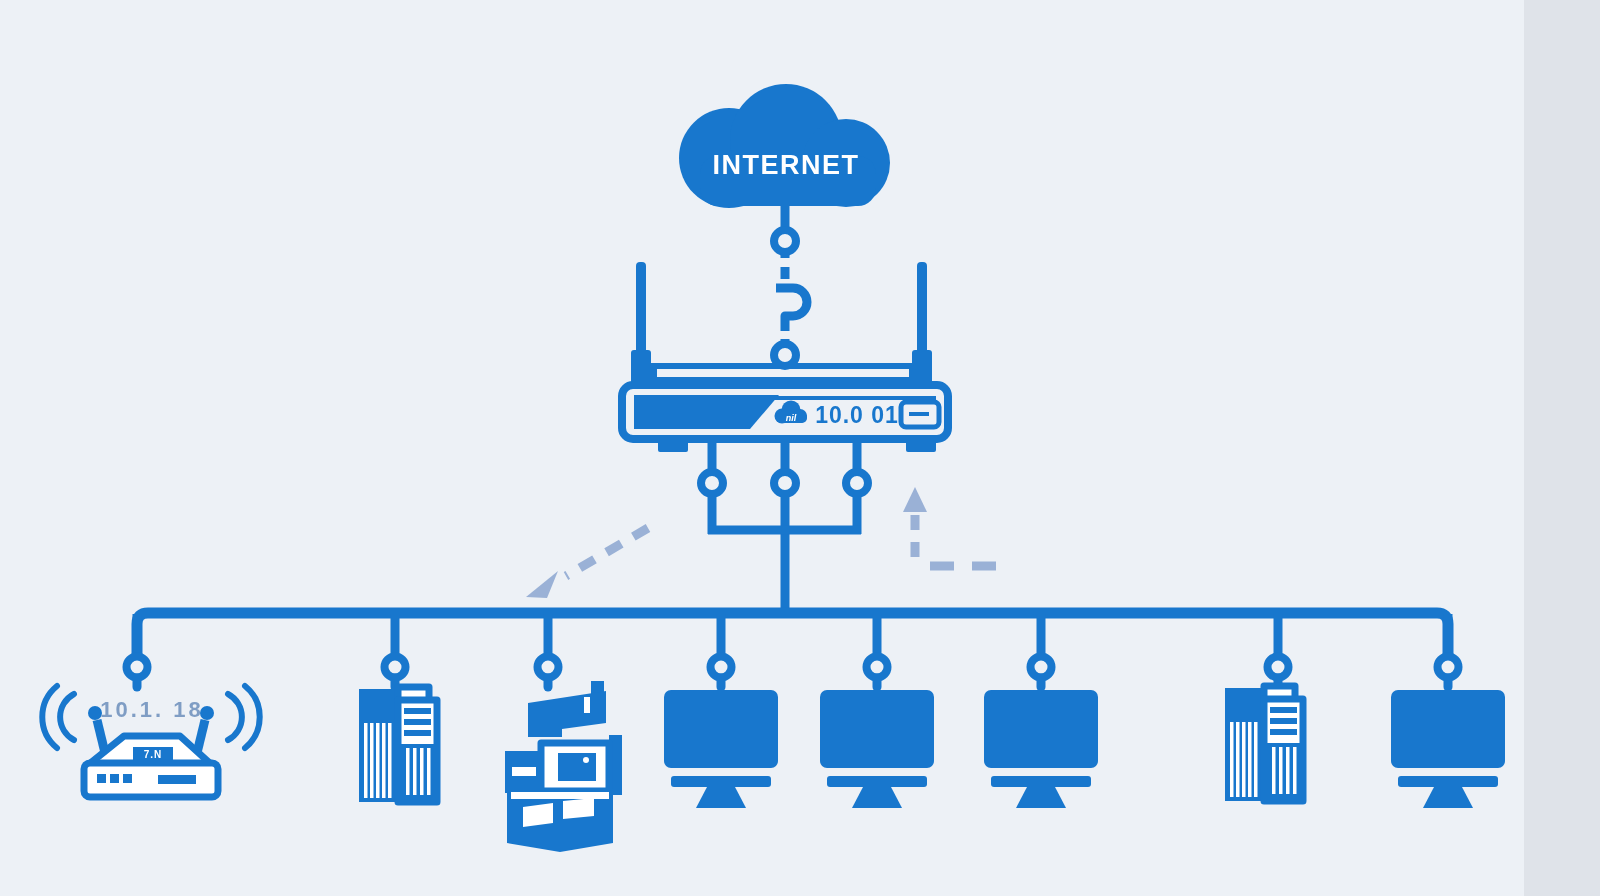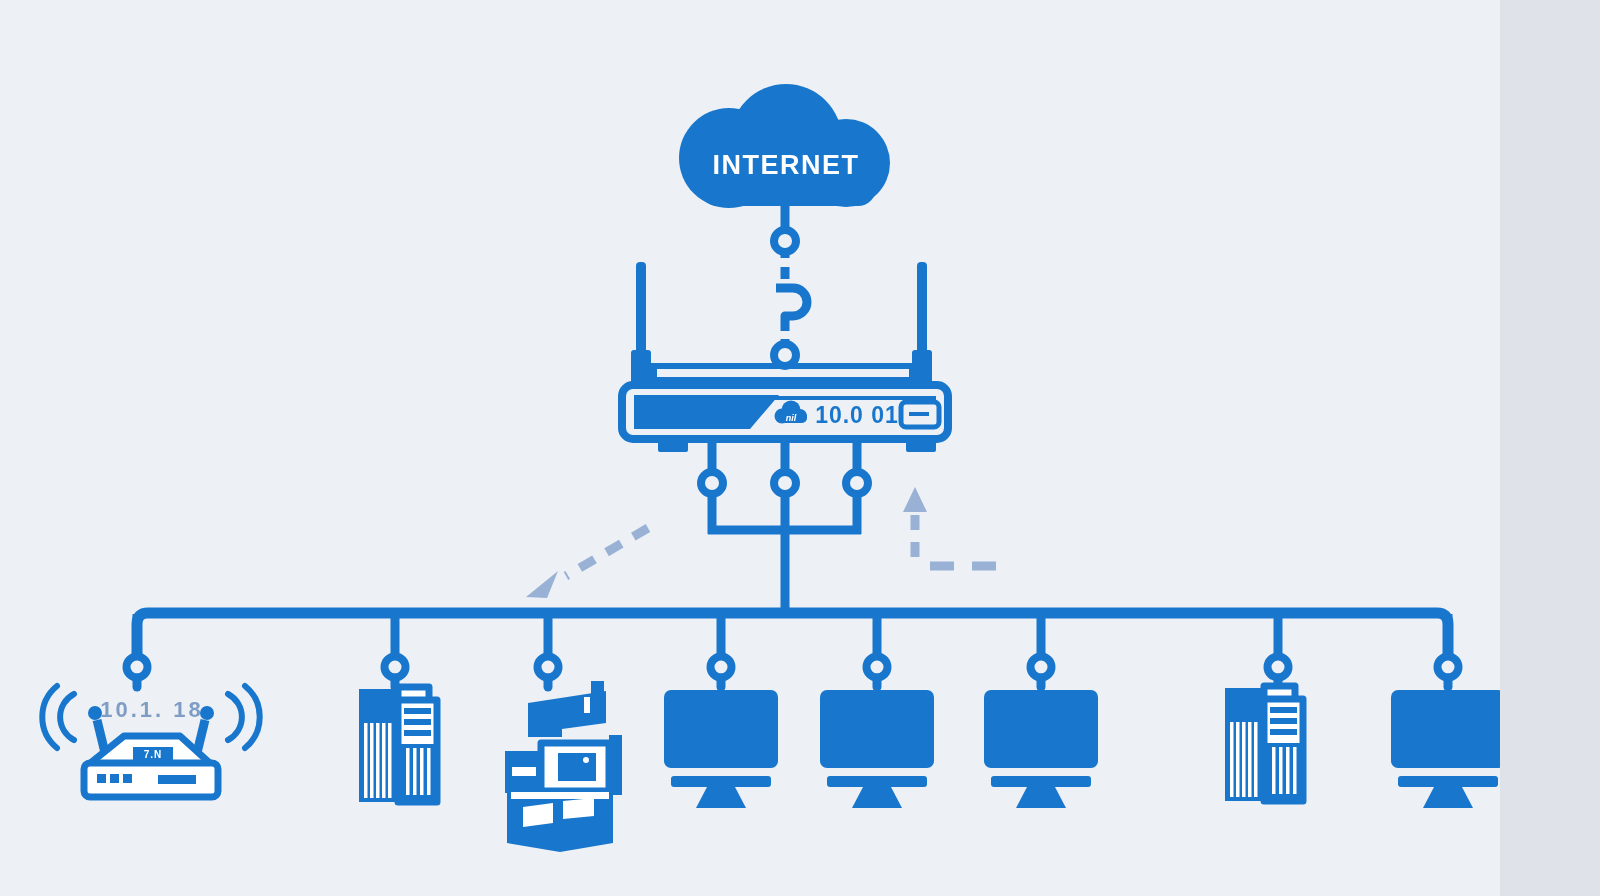--- a/index.html
+++ b/index.html
@@ -1,20 +1,21 @@
 <!DOCTYPE html>
 <html style="--background: #edf1f6; --primary: #1877cd; --dashed_accent: #9ab1d6; --device_label: #7f9dc4; --text_on_primary: #ffffff;"><head>
 <meta charset="utf-8">
 <title>Network Diagram</title>
 <style>
   html,body{margin:0;padding:0;background:#dfe3e9;}
   .stage{
     position:relative;width:1500px;height:896px;overflow:hidden;
     background:var(--background,#edf1f6);
     font-family:"Liberation Sans", sans-serif;
+    padding-left:24px;
   }
   svg{position:absolute;inset:0;display:block;}
   .ln{stroke:var(--primary,#1877cd);stroke-width:9;fill:none;}
   .ln11{stroke:var(--primary,#1877cd);stroke-width:11;fill:none;}
   .thin{stroke:var(--primary,#1877cd);stroke-width:4;fill:none;}
   .ring{fill:var(--background,#edf1f6);stroke:var(--primary,#1877cd);stroke-width:8;}
   .fp{fill:var(--primary,#1877cd);}
   .fw{fill:var(--text_on_primary,#ffffff);}
   .ow{fill:var(--text_on_primary,#ffffff);stroke:var(--primary,#1877cd);stroke-width:7;stroke-linejoin:round;}
   .hook{stroke:var(--primary,#1877cd);stroke-width:9;fill:none;stroke-linejoin:round;stroke-linecap:butt;}

